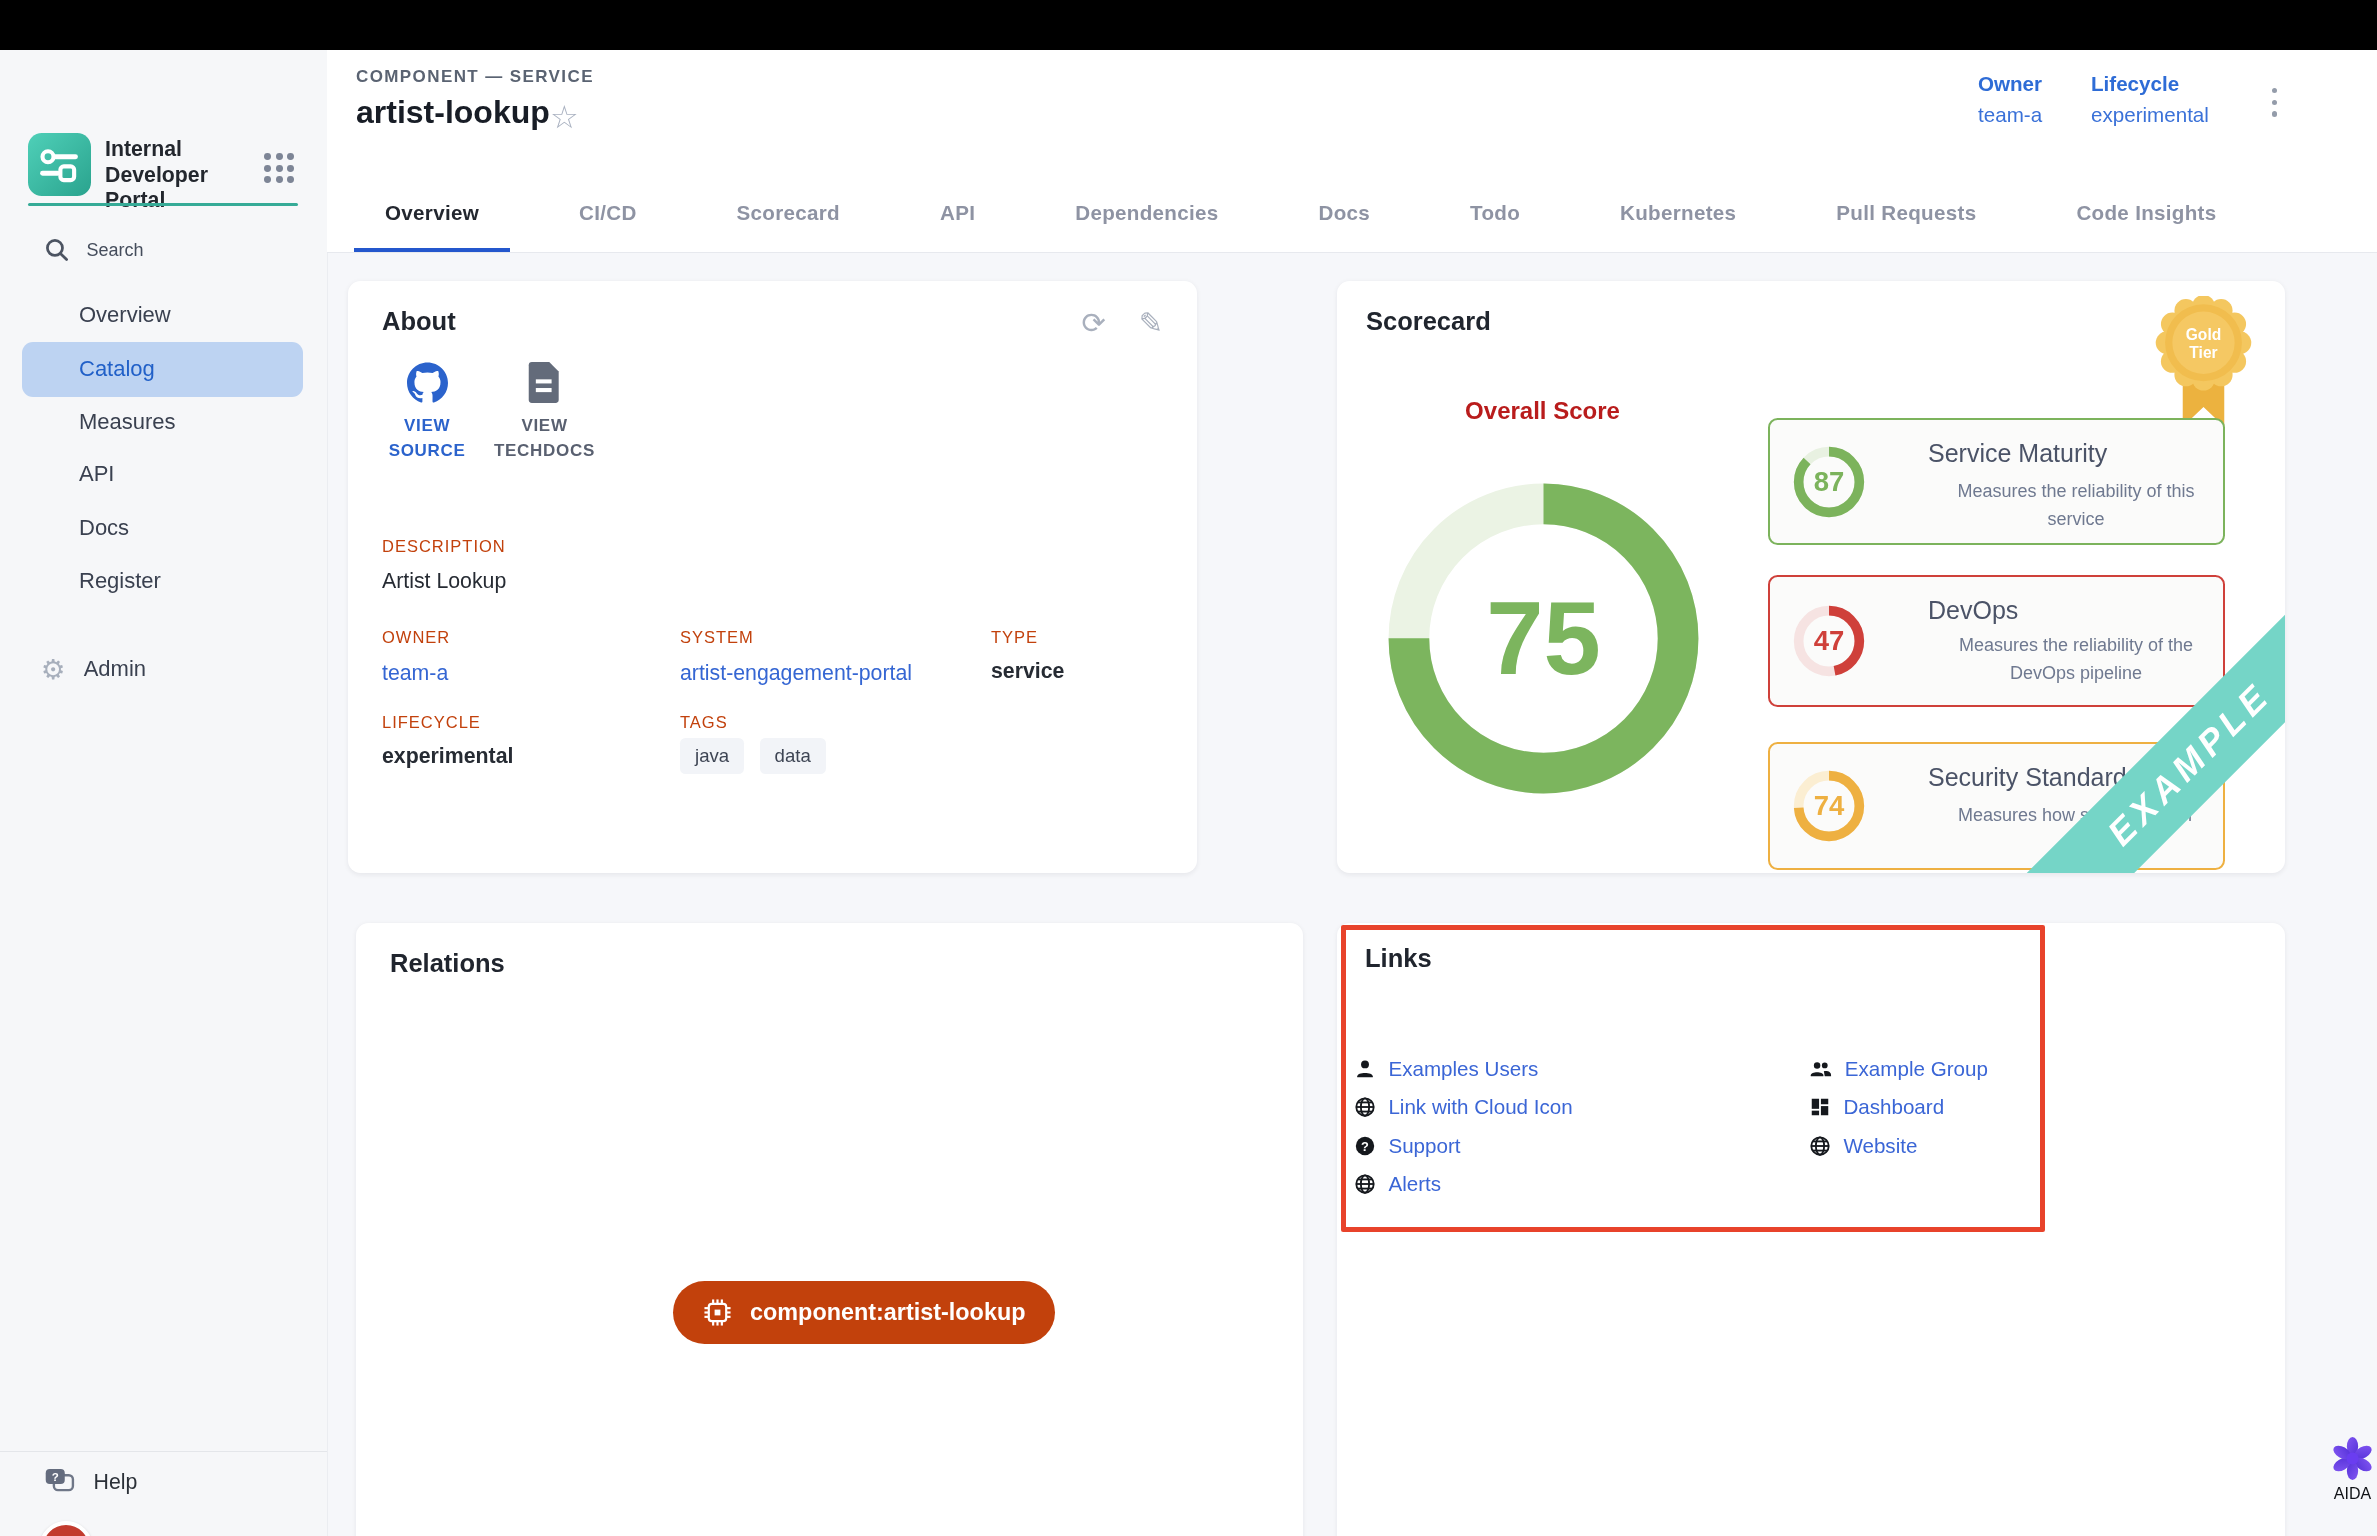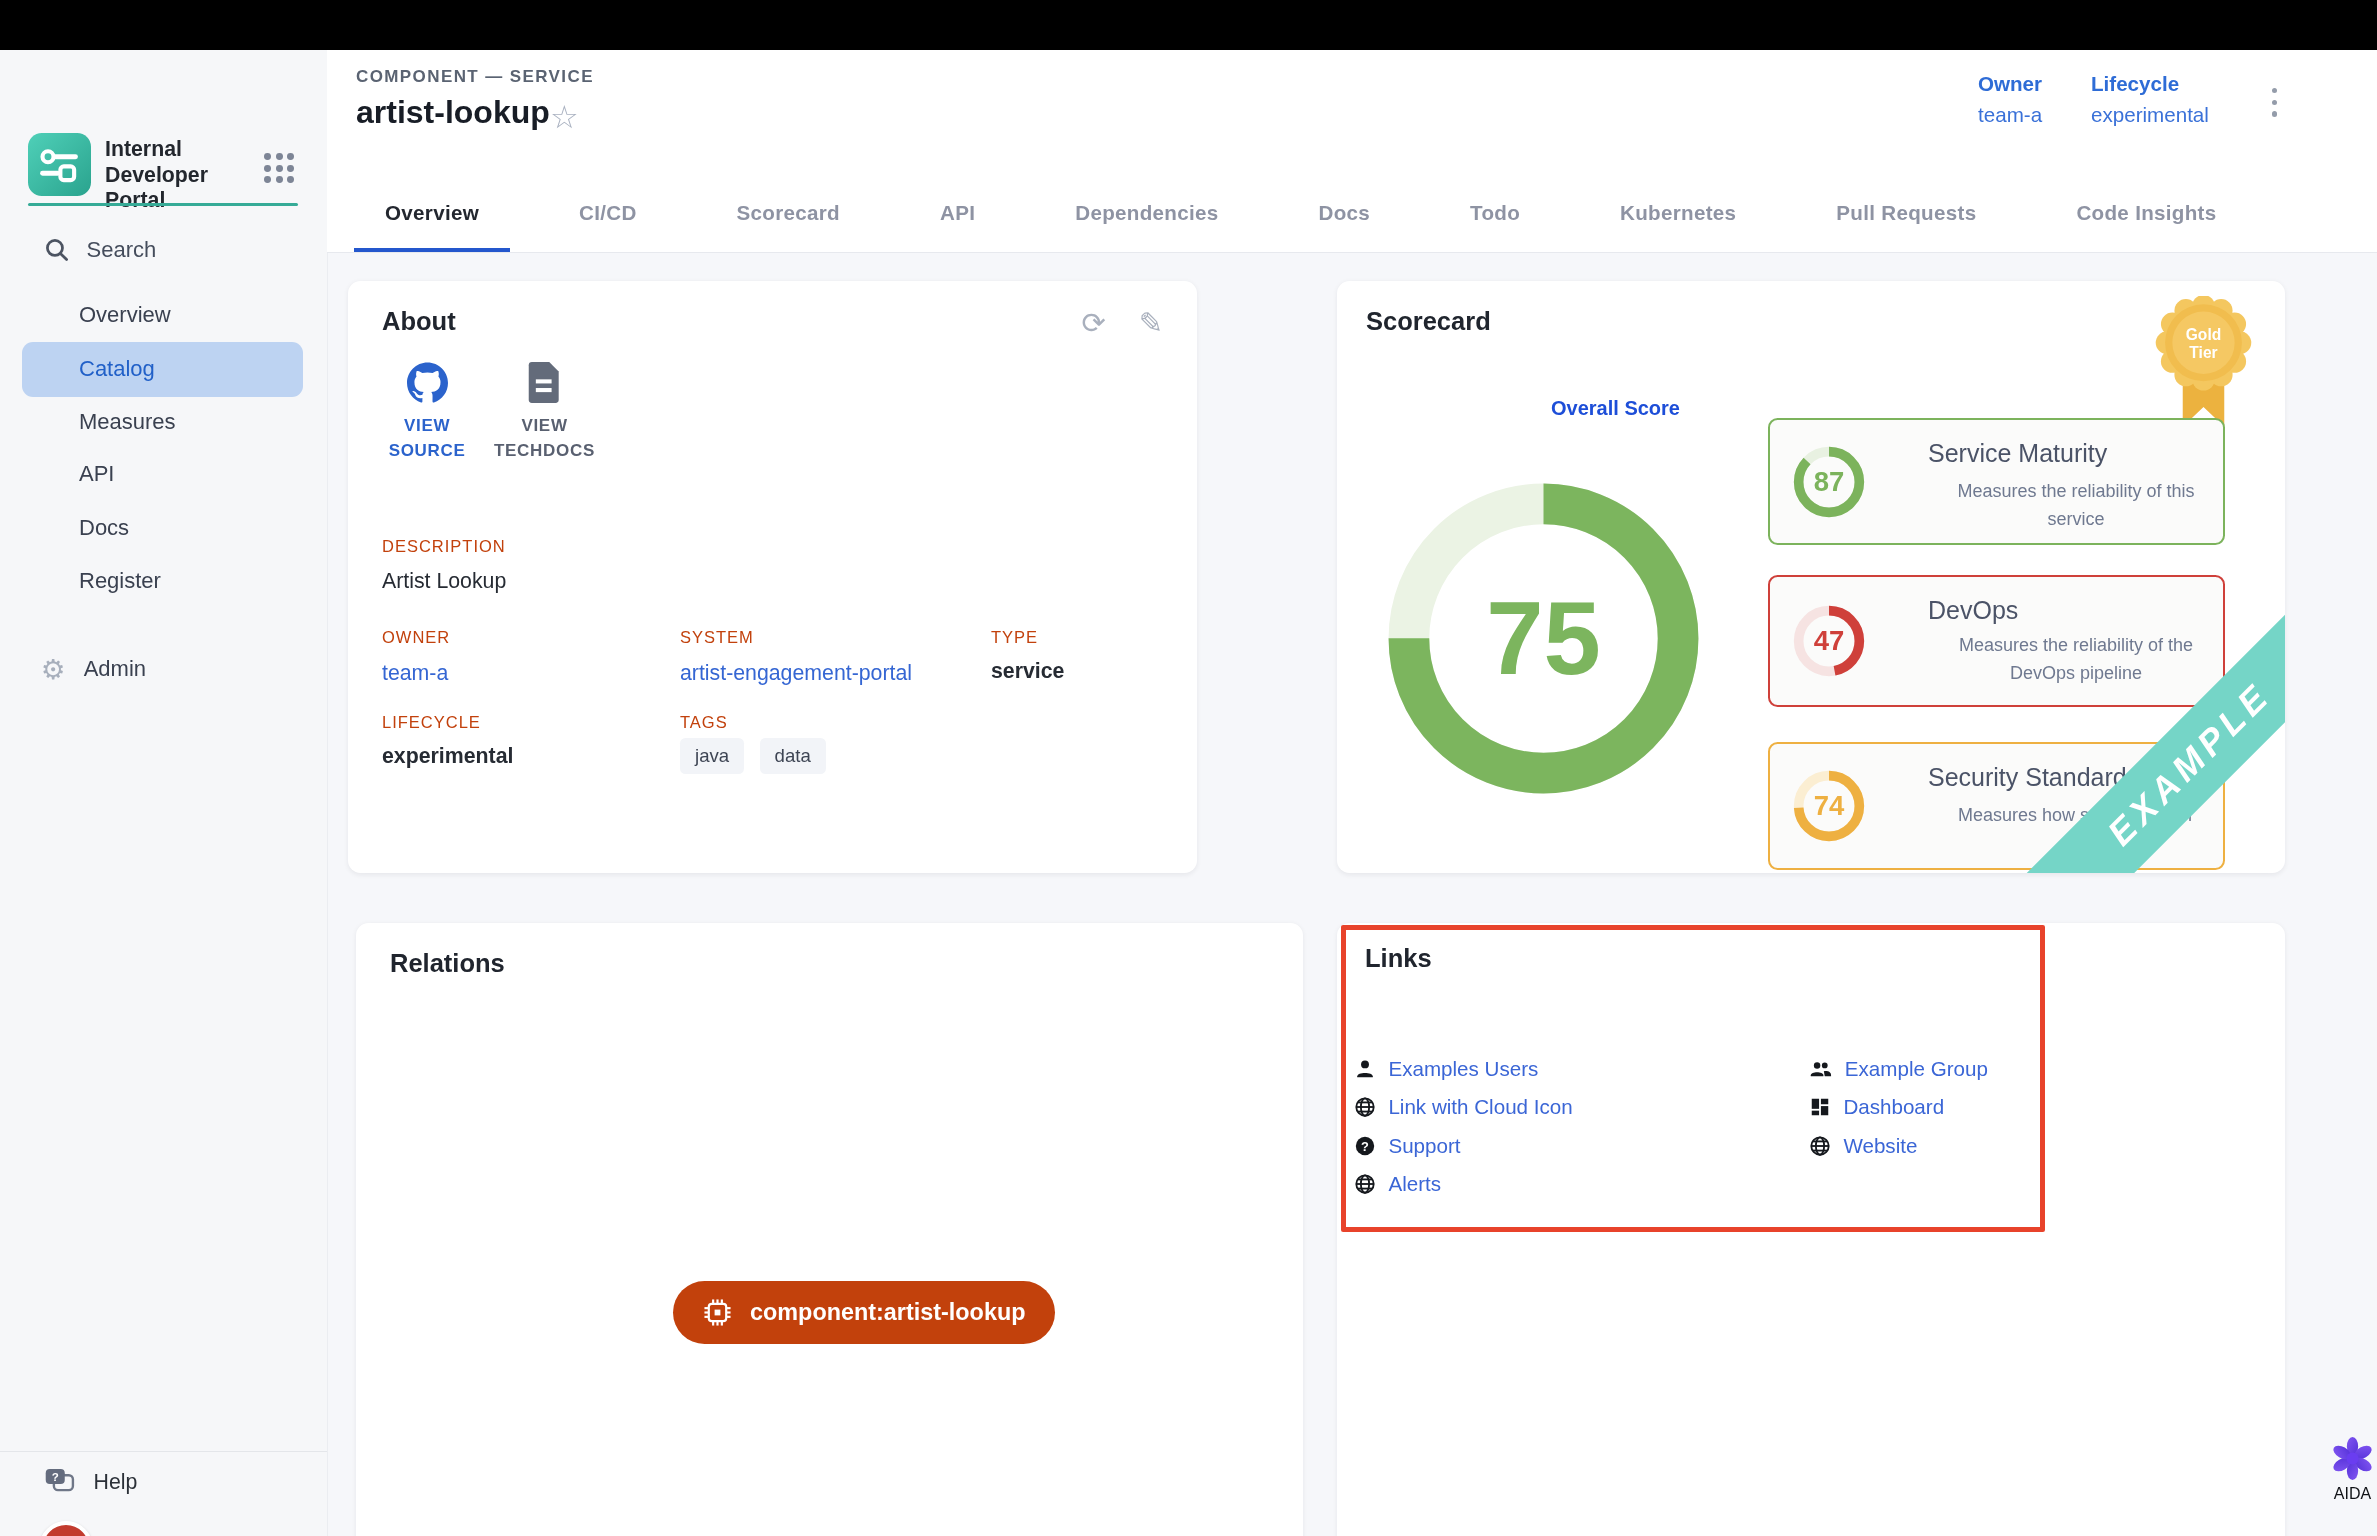--- a/index.html
+++ b/index.html
@@ -9,21 +9,21 @@
   
   .topbar{left:0;top:0;width:2377px;height:50px;background:#000;}
   
   .sidebar{left:0;top:50px;width:327px;bottom:0;background:#f6f7f9;border-right:0.7px solid #ebedf1;}
   .logo-box{left:27.5px;top:83px;width:63px;height:63px;border-radius:13.8px;
             background:linear-gradient(135deg,#4fd0b8,#2aa38e);display:flex;align-items:center;justify-content:center;}
   .app-title{left:105px;top:87px;width:160px;font-size:21.3px;font-weight:bold;color:#23272e;line-height:25.5px;}
   .grid-icon{left:264px;top:103px;width:30px;height:30px;display:grid;grid-template-columns:repeat(3,1fr);gap:4.8px;}
   .grid-icon span{width:6.9px;height:6.9px;border-radius:50%;background:#7d8596;}
   .teal-rule{left:27.5px;top:153px;width:270px;height:3.4px;background:#36ab97;border-radius:2.1px;}
-  .search-row{left:44px;top:187px;display:flex;align-items:center;gap:16.5px;color:#454d5c;font-size:22px;}
+  .search-row{left:44px;top:187px;display:flex;align-items:center;gap:16.5px;color:#454d5c;font-size:18px;}
   .nav-item{left:0;width:327px;height:54px;display:flex;align-items:center;padding-left:79px;box-sizing:border-box;
             font-size:22px;color:#3a4150;cursor:pointer;}
   .nav-sel{left:22px;width:281px;height:55px;background:#bdd3f2;border-radius:11px;}
   .nav-sel-text{color:#2160c8;}
   .admin-row{left:41px;top:603px;display:flex;align-items:center;gap:18px;font-size:22px;color:#3a4150;}
   .uni-icon{font-family:"DejaVu Sans",sans-serif;}
   .side-divider{left:0;top:1401px;width:327px;height:0.7px;background:#e4e6ea;}
   .help-row{left:43px;top:1416px;display:flex;align-items:center;gap:16.5px;font-size:21.3px;color:#2b3038;}
   .user-row{left:39px;top:1471px;display:flex;align-items:center;gap:15px;}
   .avatar{width:54px;height:54px;border-radius:50%;background:#c23b2e;border:4.1px solid #fff;box-sizing:border-box;
@@ -52,21 +52,21 @@
   .fvalue{font-size:21.3px;color:#262b33;}
   .link-blue{color:#3566d3;}
   
   .about-card{left:348px;top:281px;width:849px;height:592px;}
   .about-icons{right:34px;top:25px;display:flex;gap:33px;font-size:29px;color:#a9b0bd;}
   .cta{display:flex;flex-direction:column;align-items:center;gap:9.6px;width:117px;}
   .cta-label{font-size:17px;font-weight:bold;letter-spacing:0.7px;text-align:center;line-height:25px;}
   .tag-chip{background:#f2f4f8;border-radius:5.5px;padding:6.9px 15px;font-size:18.6px;color:#3e4554;display:inline-block;margin-right:12.4px;}
   
   .score-card{left:1337px;top:281px;width:948px;height:592px;overflow:hidden;}
-  .overall-label{left:68px;top:116px;width:275px;text-align:right;font-size:20px;font-weight:bold;color:#1d4ed8;}
+  .overall-label{left:68px;top:116px;width:275px;text-align:center;font-size:24px;font-weight:bold;color:#b91c1c;}
   .donut-wrap{left:50px;top:201px;width:313px;height:313px;}
   .donut-num{position:absolute;inset:0;display:flex;align-items:center;justify-content:center;
              font-size:103px;font-weight:bold;}
   .mini-card{left:431px;width:457px;border:2.1px solid;border-radius:9.6px;background:#fbfbfa;box-sizing:border-box;}
   .mini-ring{position:absolute;left:22px;top:50%;transform:translateY(-50%);width:74px;height:74px;}
   .mini-num{position:absolute;inset:0;display:flex;align-items:center;justify-content:center;font-size:27.5px;font-weight:bold;}
   .mini-title{position:absolute;left:158px;top:19px;font-size:25px;font-weight:500;color:#4b5367;}
   .mini-desc{position:absolute;left:158px;top:58px;width:296px;font-size:18px;color:#6f7990;line-height:27.5px;text-align:center;}
   .ribbon{left:543px;top:445px;width:619px;height:76px;background:#75d5c7;transform:rotate(-45deg);
           display:flex;align-items:center;justify-content:center;color:#fff;font-size:36px;font-weight:bold;

